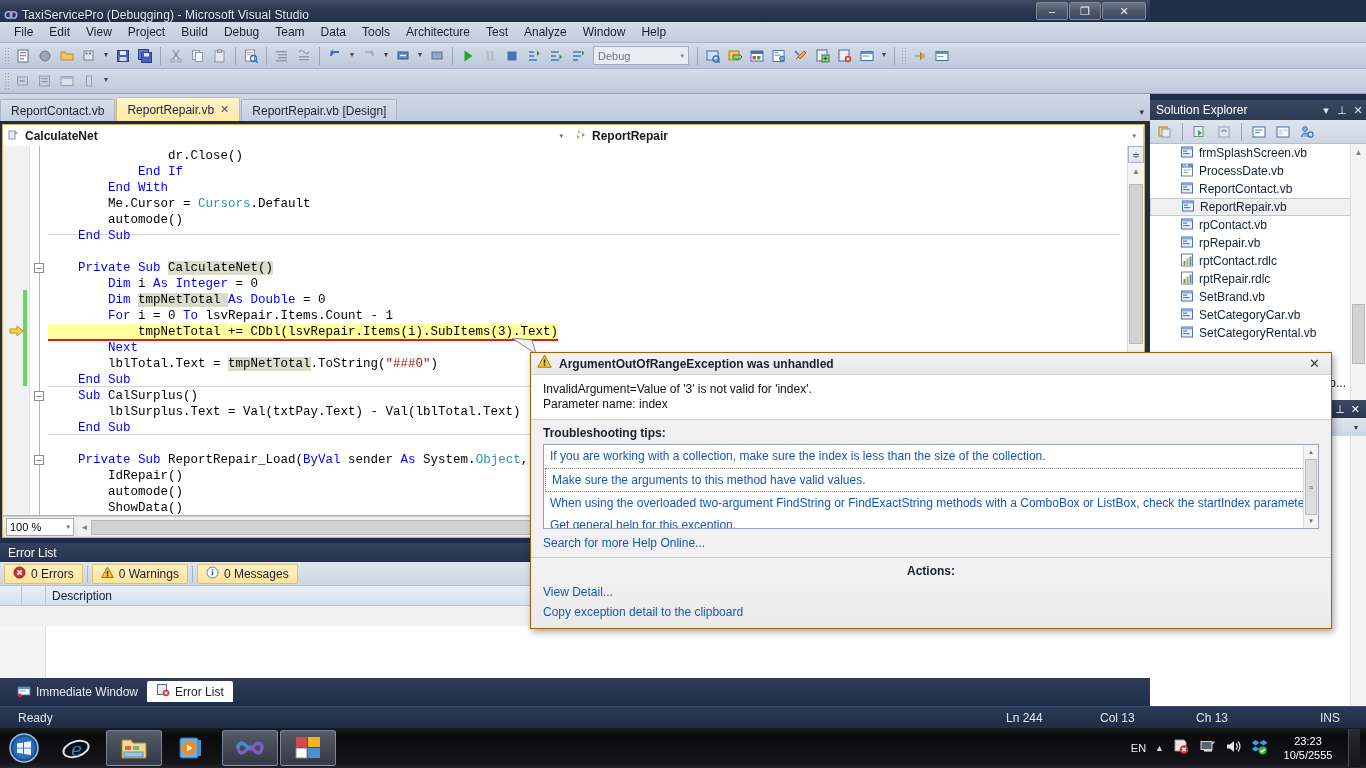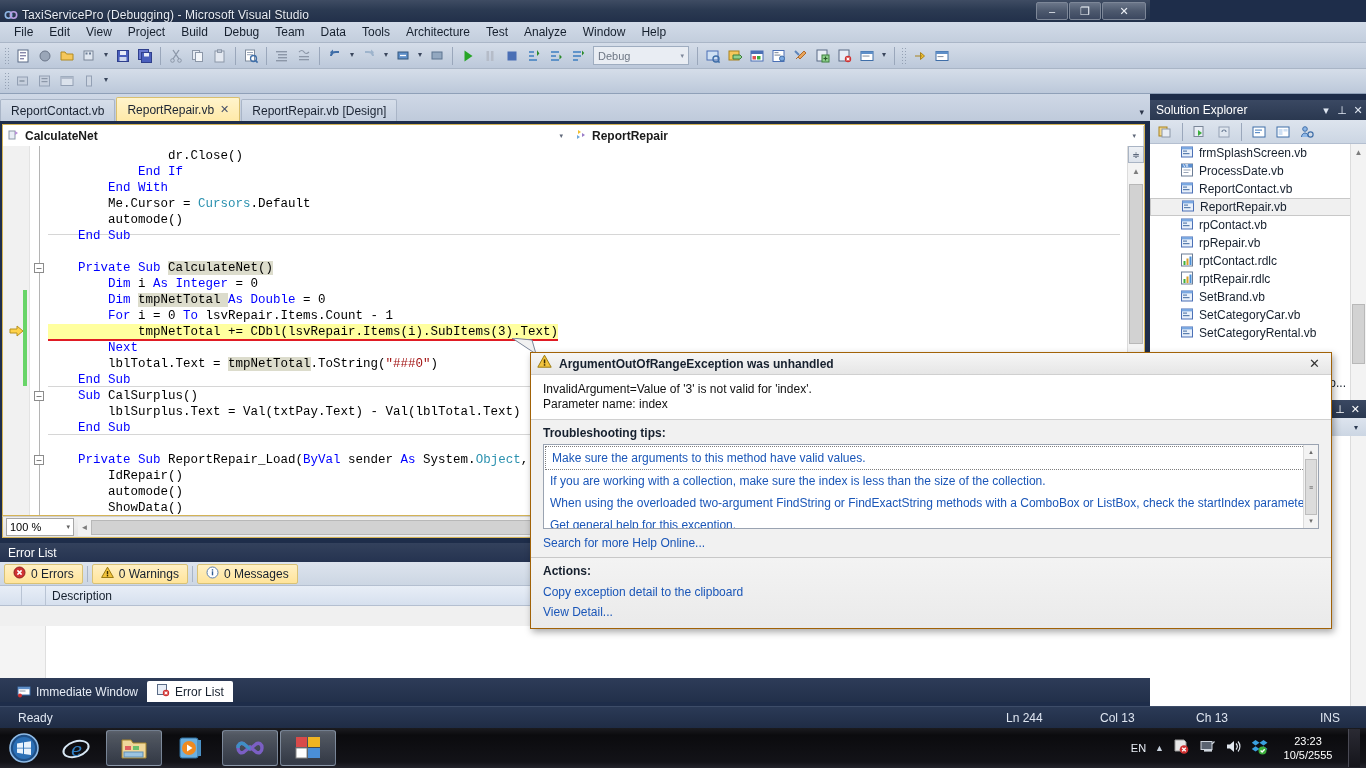--- a/index.html
+++ b/index.html
@@ -326,21 +326,21 @@
   .ts-arrow { height:14px; display:flex;align-items:center;justify-content:center;font-size:7px;color:#6b6b6b;}
   .ts-thumb { position:absolute; left:1px; right:1px; top:14px; height:56px; background:#dcdcdc; border:1px solid #bdbdbd;
               display:flex;align-items:center;justify-content:center; font-size:7px; color:#555;}
   .exc-link {
     font-size:12px; color:#1a56b8; padding: 7px 12px 3px 12px;
   }
   .exc-divider { height:1px; background:#c8c8c8; margin: 4px 0 0 0; }
   .exc-actions {
     background: linear-gradient(to bottom,#f3f3f3,#eaeaea); flex:1; padding: 6px 12px;
   }
-  .exc-actions .hdr { font-size:12px; font-weight:bold; color:#16202e; padding-bottom:4px;}
+  .exc-actions .hdr { font-size:12px; font-weight:bold; color:#16202e; padding-bottom:4px;text-align:center;}
   .exc-actions a { font-size:12px; color:#1a56b8; display:block; padding: 3px 0; text-decoration:none; }
 
   
   .exc-tail { position:absolute; left: 512px; top: 338px; }
 
   
   .taskbar {
     position:absolute; left:0; top:728px; width:1366px; height:40px;
     background: linear-gradient(to bottom, #1b1b1f 0%, #0b0b0e 18%, #131318 85%, #24242c 100%);
     display:flex; align-items:center;
@@ -1000,38 +1000,38 @@
       <span class="t">ArgumentOutOfRangeException was unhandled</span>
       <span class="exc-close">✕</span>
     </div>
     <div class="exc-msg">
       <div>InvalidArgument=Value of '3' is not valid for 'index'.</div>
       <div>Parameter name: index</div>
     </div>
     <div class="exc-tipslabel">Troubleshooting tips:</div>
     <div class="exc-tipsbox">
       <div id="tipslist">
+          <div class="tip">If you are working with a collection, make sure the index is less than the size of the collection.</div>
           <div class="tip focused">Make sure the arguments to this method have valid values.</div>
-          <div class="tip">If you are working with a collection, make sure the index is less than the size of the collection.</div>
           <div class="tip">When using the overloaded two-argument FindString or FindExactString methods with a ComboBox or ListBox, check the startIndex parameter.</div>
           <div class="tip">Get general help for this exception.</div>
         </div>
       <div class="tips-scroll">
         <div class="ts-arrow">▴</div>
         <div class="ts-thumb">≡</div>
         <div class="ts-arrow" style="position:absolute;bottom:0;left:0;right:0">▾</div>
       </div>
     </div>
     <div class="exc-link">Search for more Help Online...</div>
     <div class="exc-divider"></div>
     <div class="exc-actions">
       <div class="hdr">Actions:</div>
       <div id="actionslist">
+          <a href="#">View Detail...</a>
           <a href="#">Copy exception detail to the clipboard</a>
-          <a href="#">View Detail...</a>
         </div>
     </div>
   </div>
 
   <div class="taskbar">
     <div class="startorb">
       <svg width="32" height="32" viewBox="0 0 32 32">
         <circle cx="16" cy="16" r="14" fill="#1f4f86" stroke="#8fbce8" stroke-width="1.6"></circle>
         <circle cx="16" cy="16" r="11" fill="#2b6fb5"></circle>
         <path d="M9 11.5l6-1v5.2H9zM16 10.3l7-1.1v6.5h-7zM9 16.6h6v5.1l-6-1zM16 16.6h7v6.4l-7-1.1z" fill="#e8f2fc"></path>

